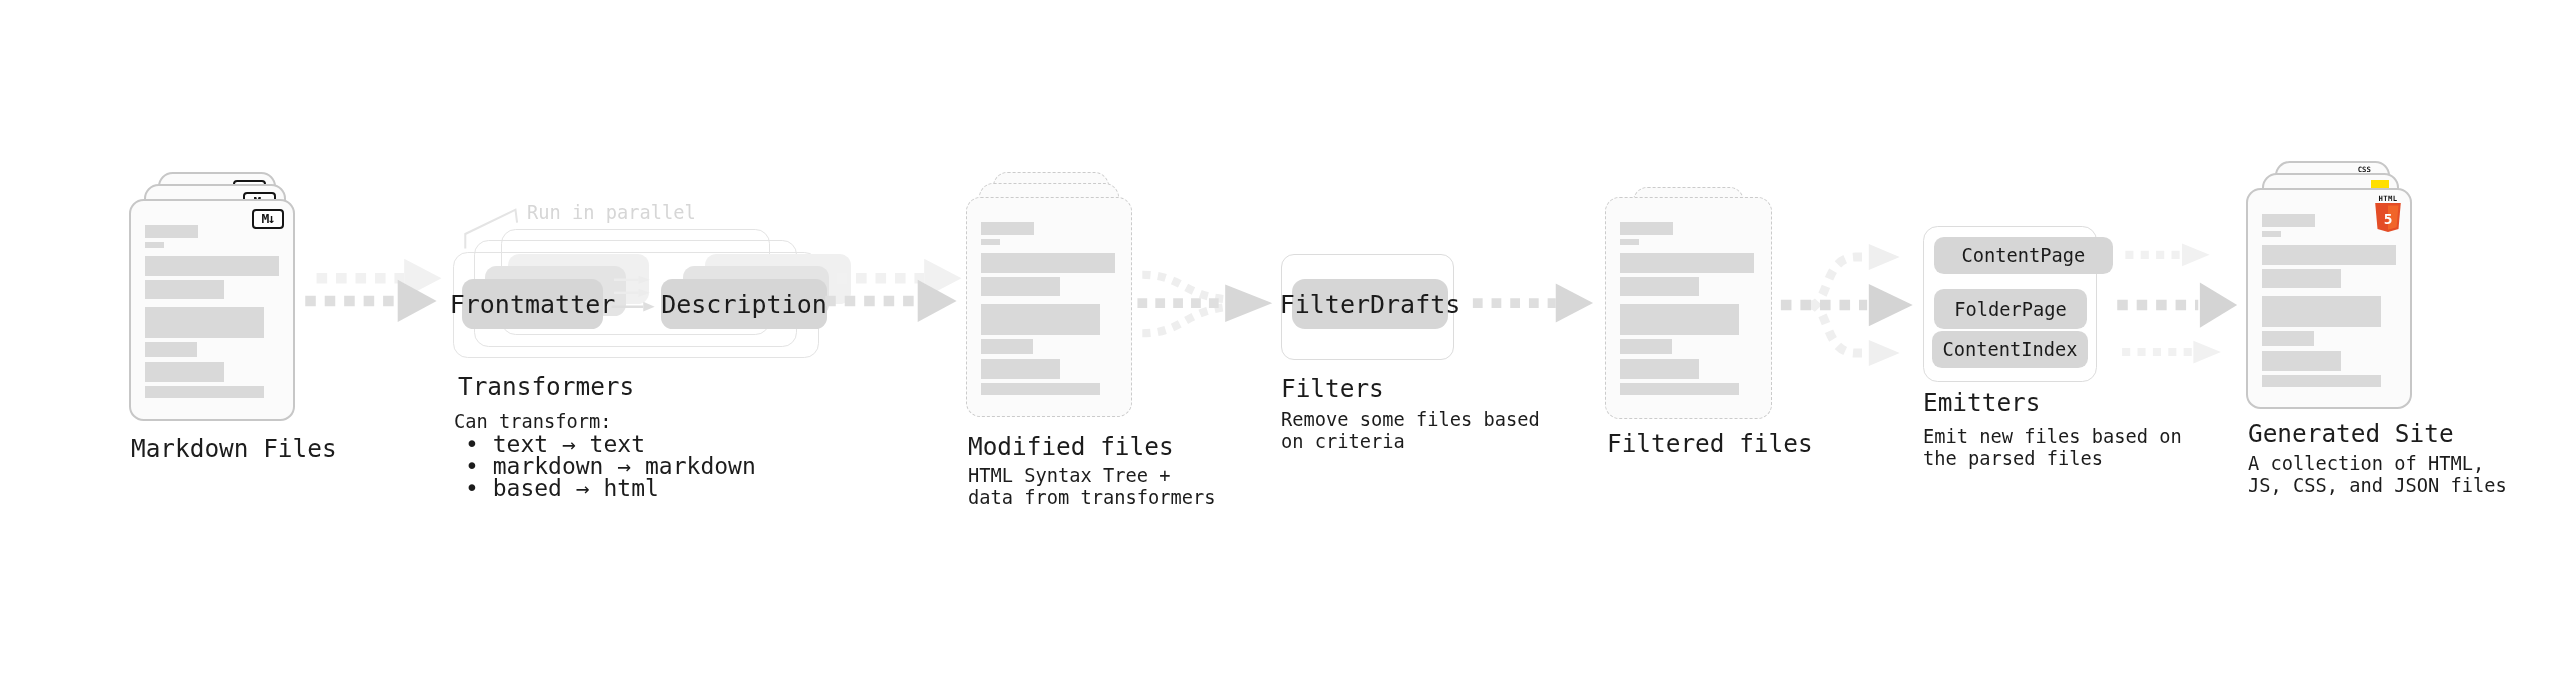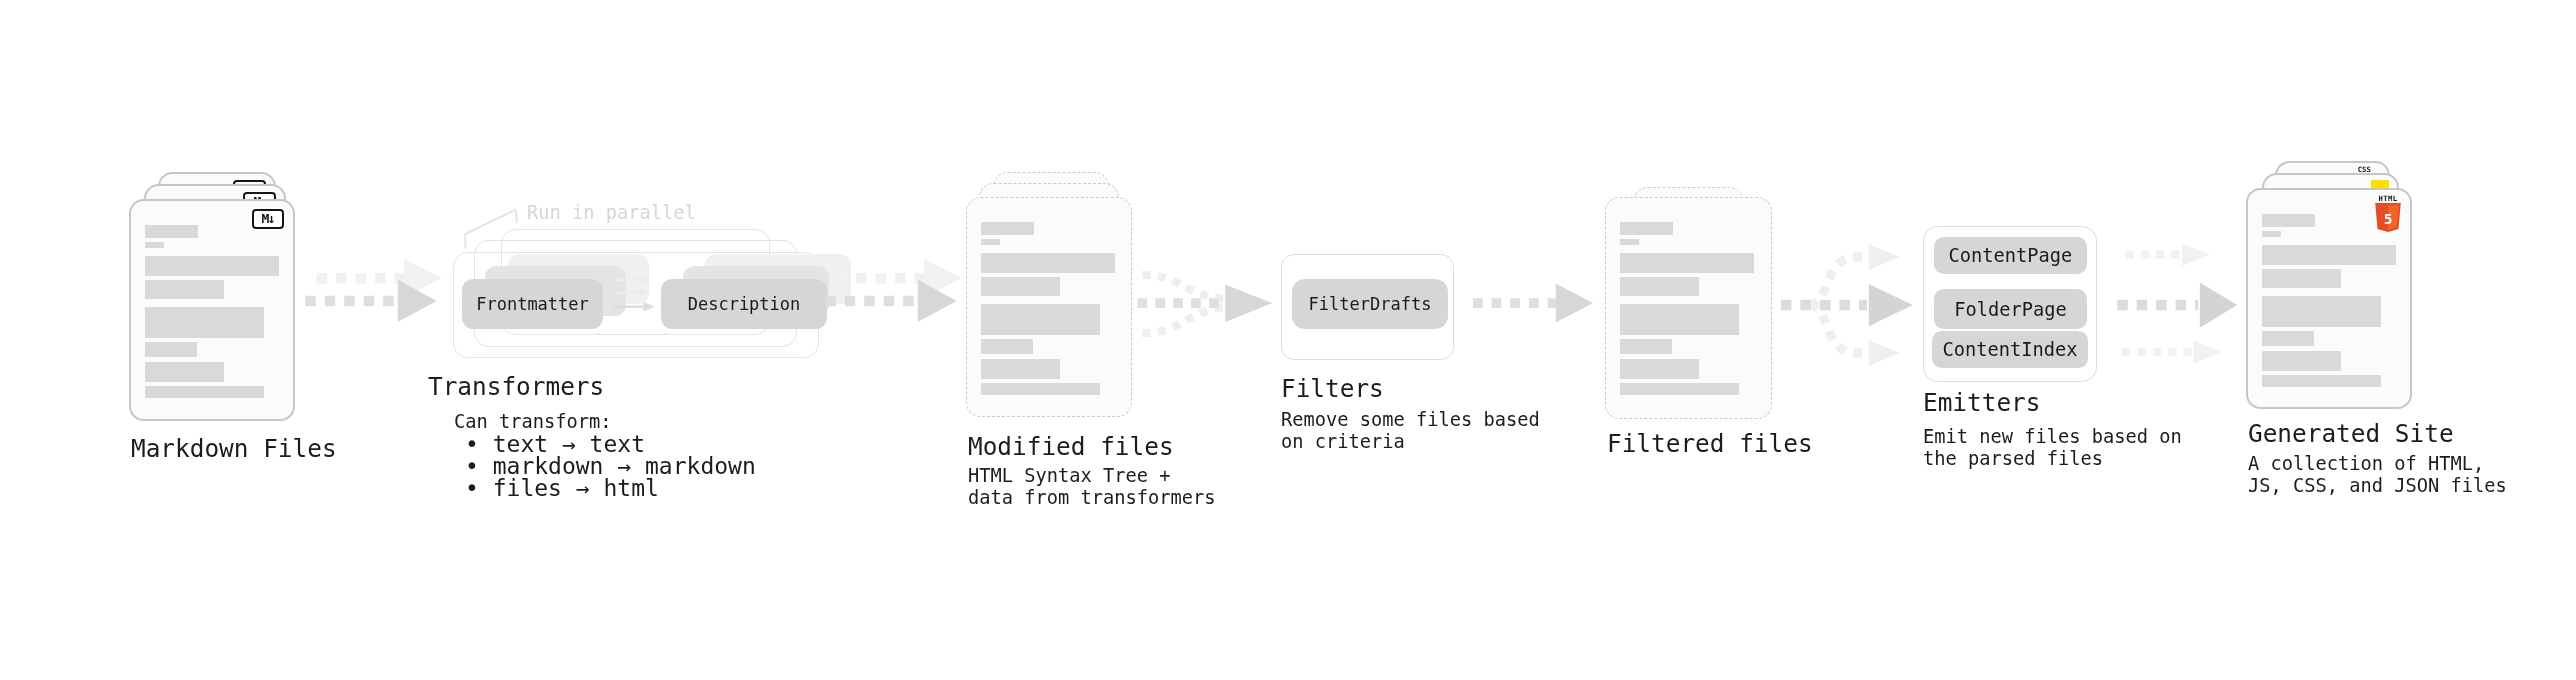--- a/index.html
+++ b/index.html
@@ -32,21 +32,21 @@
   
   .md-badge{position:absolute;width:32.5px;height:20.3px;background:#fff;border:2.4px solid #151515;
             border-radius:4.1px;font-weight:bold;font-size:13px;line-height:15.4px;text-align:center;
             box-sizing:border-box;letter-spacing:-1.6px;color:#151515;}
 
   
   .outline-card{position:absolute;box-sizing:border-box;border:1.6px solid #e3e3e3;border-radius:14.6px;background:transparent;}
   .solid-card{position:absolute;box-sizing:border-box;border:1.6px solid #dcdcdc;border-radius:13px;background:#fff;}
 
   .pill{position:absolute;background:#d6d6d6;border-radius:11.4px;display:flex;align-items:center;
-        justify-content:center;font-size:17px;color:#1b1b1b;white-space:nowrap;}
+        justify-content:center;font-size:25px;color:#1b1b1b;white-space:nowrap;}
   .pill.sm{border-radius:9.8px;font-size:18.7px;}
   .ghost{position:absolute;border-radius:11.4px;}
   .ghost.g1{background:#e4e4e4;}
   .ghost.g2{background:#f0f0f0;}
 
   .note{position:absolute;font-size:18.7px;color:#d6d6d6;white-space:nowrap;}
 
   
   .css-badge{position:absolute;width:23px;text-align:left;}
   .css-badge .t{font-size:7.3px;font-weight:bold;color:#151515;line-height:7.3px;letter-spacing:0px;}
@@ -119,26 +119,26 @@
       </g>
       <g stroke="#dedede" fill="#dedede">
         <path d="M3,45 H42" stroke-width="3" fill="none"></path>
           <polygon points="42,39 56,45 42,51" stroke="none"></polygon>
       </g>
     </svg>
 
     <div class="pill" style="left:462px;top:279px;width:141px;height:50px;">Frontmatter</div>
     <div class="pill" style="left:661px;top:279px;width:166px;height:50px;">Description</div>
 
-    <div class="node-label" style="left:428px;top:372px;">Transformers</div>
+    <div class="node-label" style="left:458px;top:372px;">Transformers</div>
     <div class="desc" style="left:454px;top:411px;">Can transform:</div>
     <div class="bullets" style="left:465px;top:433px;">
       <span>• text → text</span>
       <span>• markdown → markdown</span>
-      <span>• files → html</span>
+      <span>• based → html</span>
     </div>
   </div>
 
   <svg class="abs" style="left:822px;top:257px;" width="146" height="70" viewBox="0 0 180 86">
     <g stroke="#f1f1f1" fill="#f1f1f1">
       <path d="M18,26 H126" stroke-width="13" stroke-dasharray="13 11" fill="none"></path>
       <polygon points="126,2 172,26 126,50" stroke="none"></polygon>
     </g>
     <g stroke="#dedede" fill="#d7d7d7">
       <path d="M4,54 H118" stroke-width="13" stroke-dasharray="13 11" fill="none"></path>
@@ -209,21 +209,21 @@
       <polygon points="114,6 152,22 114,38" stroke="none"></polygon>
       <path d="M42,81 C66,81 58,140 98,140 H112" stroke-width="11" stroke-dasharray="11 10" fill="none"></path>
       <polygon points="114,124 152,140 114,156" stroke="none"></polygon>
     </g>
     <path d="M6,81 H112" stroke="#dcdcdc" stroke-width="13" stroke-dasharray="13 11" fill="none"></path>
     <polygon points="114,55 168,81 114,107" fill="#d4d4d4"></polygon>
   </svg>
 
   <div>
     <div class="solid-card" style="left:1923px;top:226px;width:174px;height:156px;border-radius:14.6px;"></div>
-    <div class="pill sm" style="left:1934px;top:237px;width:153px;height:37px;">ContentPage</div>
+    <div class="pill sm" style="left:1934px;top:237px;width:179px;height:37px;">ContentPage</div>
     <div class="pill sm" style="left:1934px;top:283px;width:153px;height:40px;margin-top:6px;">FolderPage</div>
     <div class="pill sm" style="left:1932px;top:331px;width:156px;height:37px;">ContentIndex</div>
     <div class="node-label" style="left:1923px;top:388px;">Emitters</div>
     <div class="desc" style="left:1923px;top:426px;">Emit new files based on
 the parsed files</div>
   </div>
 
   <svg class="abs" style="left:2114px;top:239px;" width="128" height="137" viewBox="0 0 158 168">
     <g stroke="#f1f1f1" fill="#f1f1f1">
       <path d="M14,19 H82" stroke-width="10" stroke-dasharray="10 9" fill="none"></path>

